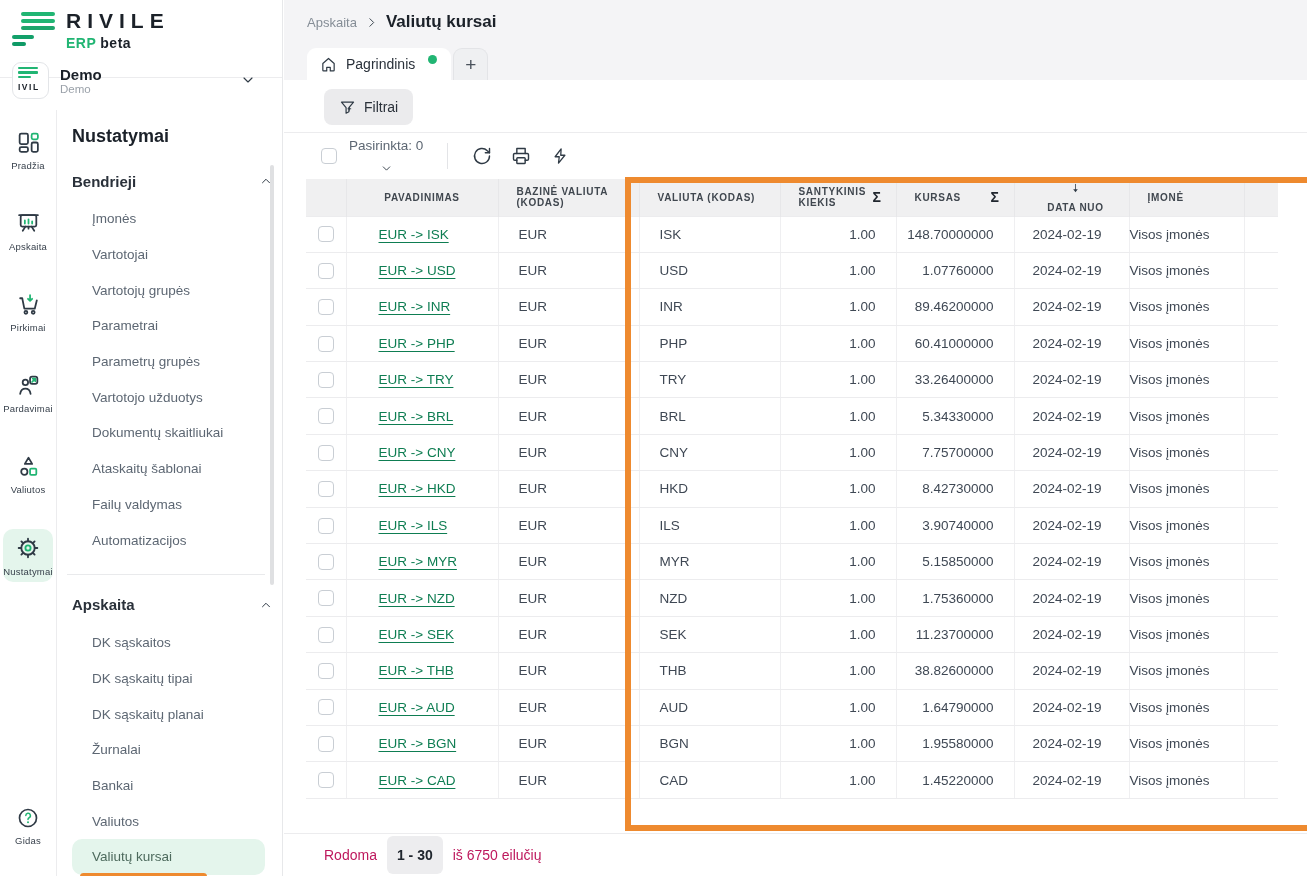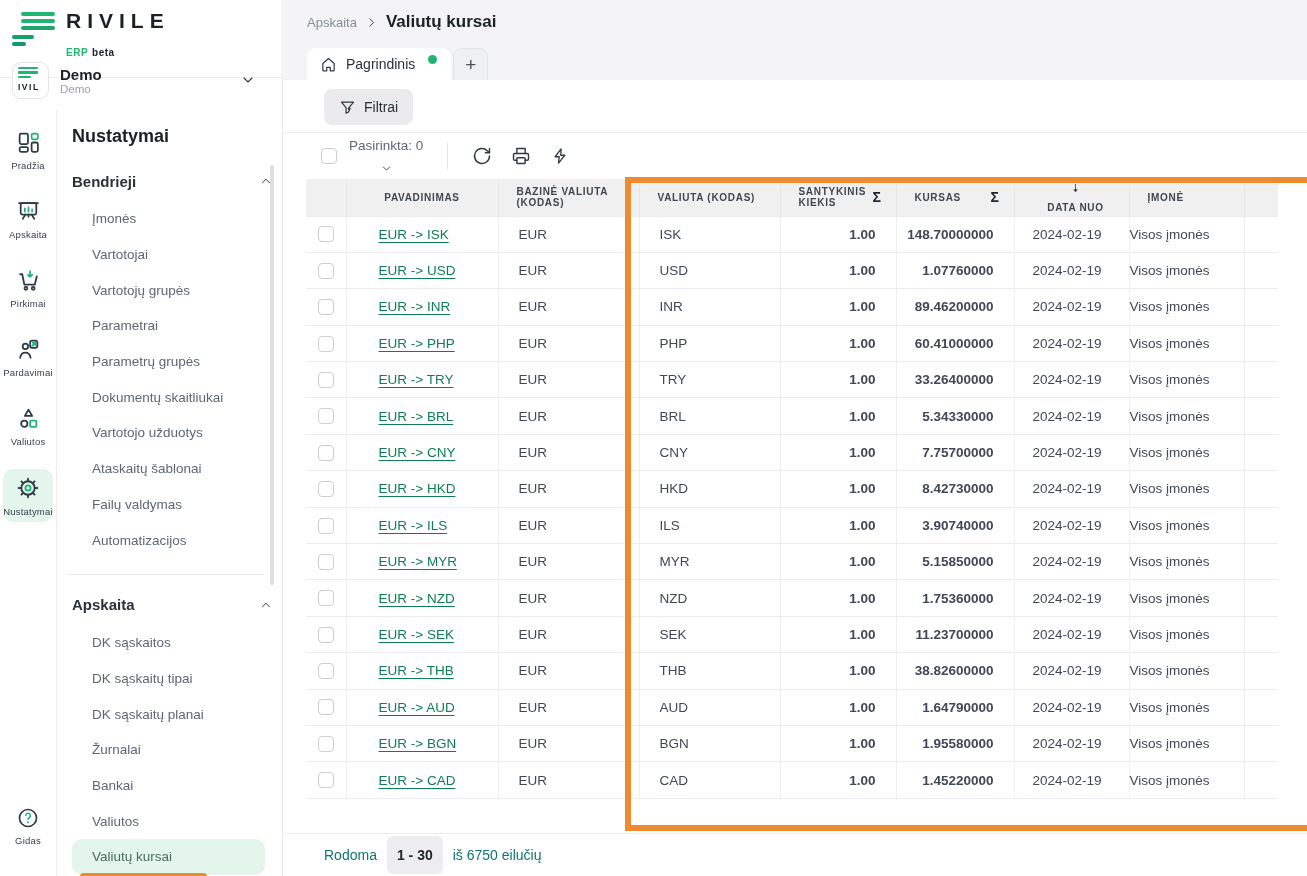--- a/index.html
+++ b/index.html
@@ -16,37 +16,37 @@
   .brand-area { height:78px; border-bottom:1px solid #ececee; position:relative; }
   .logo { position:absolute; left:12px; top:10px; display:flex; align-items:flex-start; gap:10px; }
   .logo-mark { width:44px; padding-top:2px; }
   .logo-mark .bar { height:4px; background:#21b573; border-radius:2px; margin-bottom:3px; }
   .logo-mark .b1 { width:34px; margin-left:9px; }
   .logo-mark .b2 { width:34px; margin-left:9px; }
   .logo-mark .b3 { width:34px; margin-left:9px; background:#1ea56b; }
   .logo-mark .b4 { width:22px; margin-top:5px; background:#13a06a; }
   .logo-mark .b5 { width:14px; background:#0f9a66; }
   .logo-name { font-size:21px; font-weight:bold; letter-spacing:6px; color:#1b2129; line-height:22px; }
-  .logo-sub { font-size:10px; margin-top:15px; letter-spacing:0.5px; }
+  .logo-sub { font-size:14px; margin-top:3px; letter-spacing:0.5px; }
   .logo-sub .erp { color:#21b573; font-weight:bold; }
   .logo-sub .beta { color:#1b2129; font-weight:bold; margin-left:4px; }
 
   .company { position:absolute; left:12px; top:60px; width:258px; height:40px; display:flex; align-items:center; gap:11px; cursor:pointer; }
   .company-avatar { width:37px; height:37px; border:1px solid #e3e5e8; border-radius:9px; background:#fff; padding:4px 5px; }
   .company-avatar .bar { height:2.5px; background:#21b573; border-radius:1px; margin-bottom:2px; }
   .company-avatar .b1 { width:20px; } .company-avatar .b2 { width:20px; } .company-avatar .b3 { width:13px; }
   .company-avatar .txt { font-size:8.5px; font-weight:bold; letter-spacing:1.5px; color:#1b2129; margin-top:4px; }
   .company-name { font-size:15px; font-weight:bold; color:#1b2129; line-height:17px; }
   .company-sub { font-size:11.5px; color:#9aa1a9; }
   .company-chevron { margin-left:auto; margin-right:14px; }
 
   .left-body { position:absolute; left:0; top:110px; bottom:0; width:283px; display:flex; }
 
   
-  .rail { width:57px; border-right:1px solid #ececee; display:flex; flex-direction:column; align-items:center; padding-top:14px; position:relative; }
+  .rail { width:57px; border-right:1px solid #ececee; display:flex; flex-direction:column; align-items:center; padding-top:14px; position:relative;gap:12px; }
   .rail-item { width:50px; padding:6px 0 5px; margin-bottom:17px; display:flex; flex-direction:column; align-items:center; gap:5px; border-radius:10px; cursor:pointer; }
   .rail-item .lbl { font-size:9.5px; color:#39424d; letter-spacing:0.2px; }
   .rail-item.active { background:#e4f5ec; }
   .rail-gidas { position:absolute; bottom:8px; left:3px; }
 
   
   .sidebar { flex:1; position:relative; padding-top:16px; overflow:hidden; }
   .sidebar-title { font-size:18px; font-weight:bold; color:#1b2129; padding-left:15px; margin-bottom:20px; }
   .section-label-row { display:flex; align-items:center; justify-content:space-between; padding:0 10px 0 15px; height:28px; cursor:pointer; }
   .section-label { font-size:15px; font-weight:bold; color:#2a313a; }
@@ -92,26 +92,26 @@
   .th-flex .sigma { font-size:14px; font-weight:bold; color:#20262e; padding-right:4px; }
   .th-sort { display:flex; align-items:center; gap:8px;flex-direction:column; }
   tbody td { height:36.4px; border-bottom:1px solid #ececee; border-right:1px solid #efeff1; font-size:13.5px; color:#3f4854; background:#fff; padding:0; vertical-align:middle; }
   tbody td:last-child { border-right:none; }
   tbody tr:first-child td { border-top:1px solid #ececee; }
   td.c-sel { text-align:center; }
   td.c-sel .checkbox { vertical-align:middle; }
   td.c-name { padding-left:32px; }
   td.c-name a { color:#0e7d52; text-decoration:underline; text-underline-offset:3px; cursor:pointer; }
   td.c-plain { padding-left:20px; }
-  td.c-num { text-align:right; padding-right:20px;font-weight:bold; }
+  td.c-num { text-align:right; padding-right:20px; }
   td.c-date { padding-left:18px; }
   td.c-comp { }
 
   .pagination { position:absolute; left:0; right:0; bottom:0; height:43px; background:#fff; border-top:1px solid #ececee; display:flex; align-items:center; gap:10px; padding-left:40px; z-index:5; }
-  .pag-text { font-size:14px; color:#0f766e; }
+  .pag-text { font-size:14px; color:#be185d; }
   .pag-range { font-size:14px; font-weight:bold; color:#20262e; background:#ededef; border-radius:6px; padding:11px 10px; }
 
   
   .annotation-rect { position:absolute; left:341px; top:177px; width:909px; height:654px; border:6px solid #ee8a2f; pointer-events:none; z-index:10; }
 </style>
 </head>
 <body>
 
 <div class="leftcol">
   <div class="brand-area">
@@ -239,22 +239,22 @@
                   <polyline class="stroke" stroke-width="2.6" points="6 15 12 9 18 15"></polyline>
                 </svg>
       </span>
     </div>
     <ul class="side-list">
               <li class="side-item">Įmonės</li>
               <li class="side-item">Vartotojai</li>
               <li class="side-item">Vartotojų grupės</li>
               <li class="side-item">Parametrai</li>
               <li class="side-item">Parametrų grupės</li>
+              <li class="side-item">Vartotojo užduotys</li>
               <li class="side-item">Dokumentų skaitliukai</li>
-              <li class="side-item">Vartotojo užduotys</li>
               <li class="side-item">Ataskaitų šablonai</li>
               <li class="side-item">Failų valdymas</li>
               <li class="side-item">Automatizacijos</li>
             </ul>
   </div>
 <div class="side-divider"></div>
   <div class="side-section">
     <div class="section-label-row">
       <span class="section-label">Apskaita</span>
       <span>

